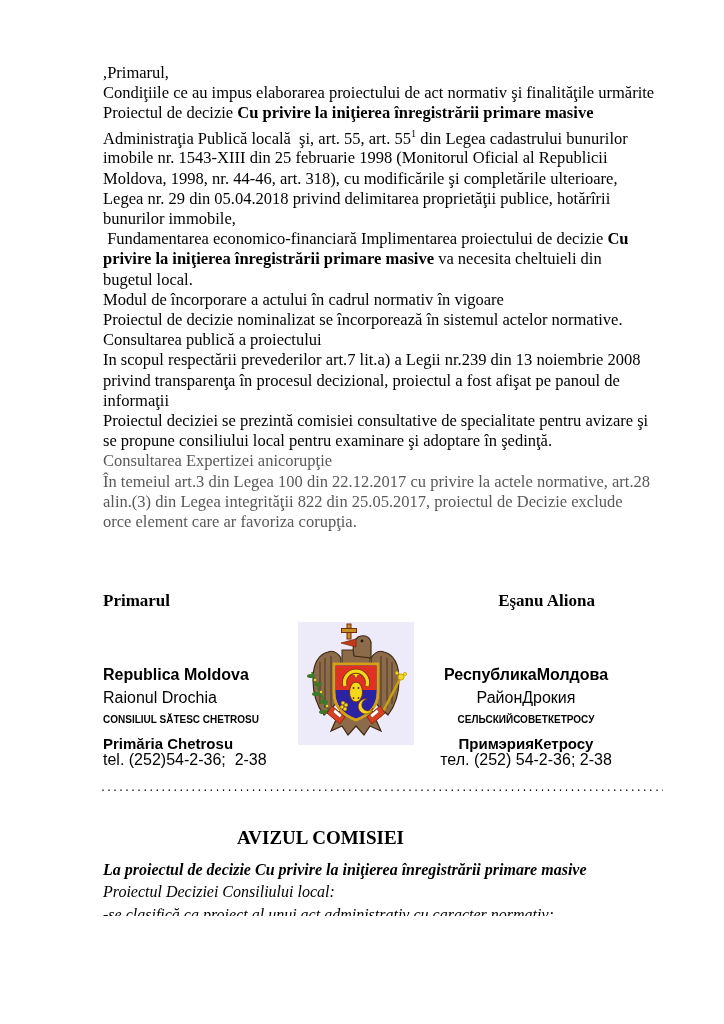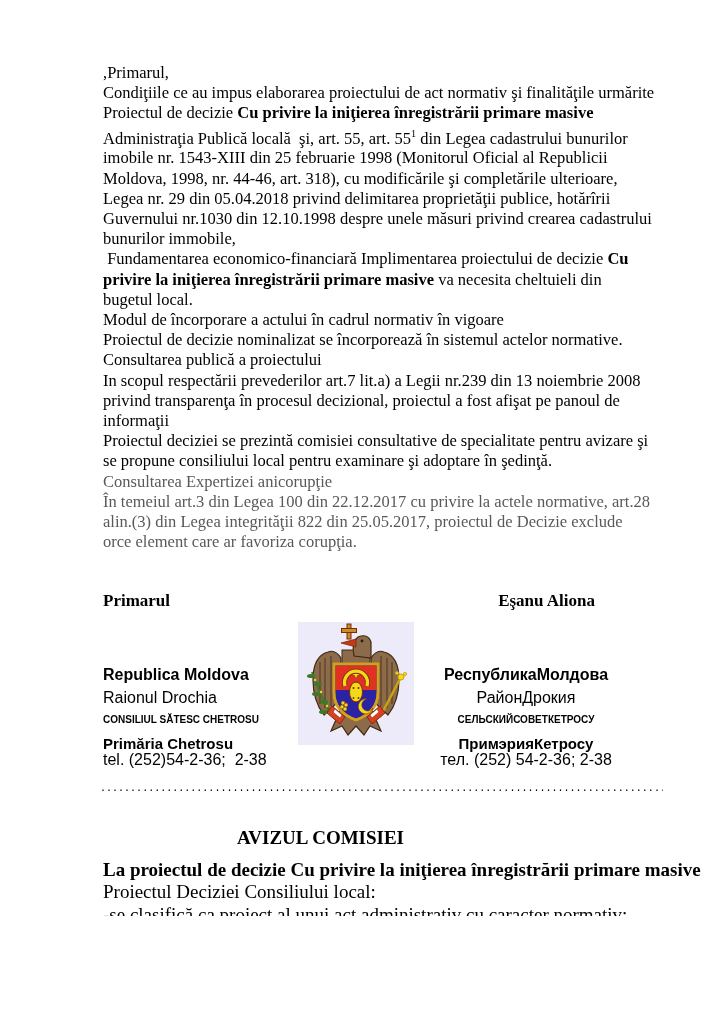--- a/index.html
+++ b/index.html
@@ -26,36 +26,35 @@
   .t2 { top:689px; font-weight:normal; font-size:16px; }
   .t3 { top:714px; font-weight:bold; font-size:10px; }
   .t4 { top:735px; font-weight:bold; font-size:15px; }
   .t5 { top:751px; font-weight:normal; font-size:16px; }
   .dots {
     position:absolute; left:100px; top:782px; width:563px; height:15px;
     overflow:hidden; white-space:nowrap;
     font-family:"DejaVu Sans Mono", monospace; font-size:10px; color:#000;
   }
   .aviz-title { position:absolute; left:237px; top:827px; font-weight:bold; font-size:19px; }
-  .aviz-body { position:absolute; left:103px; top:859px; font-size:19px; line-height:22.4px; }
+  .aviz-body { position:absolute; left:103px; top:859px; font-size:16px; line-height:22.4px;font-style:italic; }
 </style>
 </head>
 <body>
 
 <div class="page">
 
   <div class="bodytext">
       <div class="tline"><span>,Primarul,</span></div>
       <div class="tline"><span>Condiţiile ce au impus elaborarea proiectului de act normativ şi finalităţile urmărite</span></div>
       <div class="tline"><span>Proiectul de decizie </span><span class="b">Cu privire la iniţierea înregistrării primare masive</span></div>
       <div class="tline"><span>Administraţia Publică locală  şi, art. 55, art. 55</span><sup>1</sup><span> din Legea cadastrului bunurilor</span></div>
       <div class="tline"><span>imobile nr. 1543-XIII din 25 februarie 1998 (Monitorul Oficial al Republicii</span></div>
       <div class="tline"><span>Moldova, 1998, nr. 44-46, art. 318), cu modificările şi completările ulterioare,</span></div>
       <div class="tline"><span>Legea nr. 29 din 05.04.2018 privind delimitarea proprietăţii publice, hotărîrii</span></div>
-      <div class="tline"><span>Guvernului nr.1030 din 12.10.1998 despre unele măsuri privind crearea cadastrului</span></div>
       <div class="tline"><span>bunurilor immobile,</span></div>
       <div class="tline"><span> Fundamentarea economico-financiară Implimentarea proiectului de decizie </span><span class="b">Cu</span></div>
       <div class="tline"><span class="b">privire la iniţierea înregistrării primare masive</span><span> va necesita cheltuieli din</span></div>
       <div class="tline"><span>bugetul local.</span></div>
       <div class="tline"><span>Modul de încorporare a actului în cadrul normativ în vigoare</span></div>
       <div class="tline"><span>Proiectul de decizie nominalizat se încorporează în sistemul actelor normative.</span></div>
       <div class="tline"><span>Consultarea publică a proiectului</span></div>
       <div class="tline"><span>In scopul respectării prevederilor art.7 lit.a) a Legii nr.239 din 13 noiembrie 2008</span></div>
       <div class="tline"><span>privind transparenţa în procesul decizional, proiectul a fost afişat pe panoul de</span></div>
       <div class="tline"><span>informaţii</span></div>

